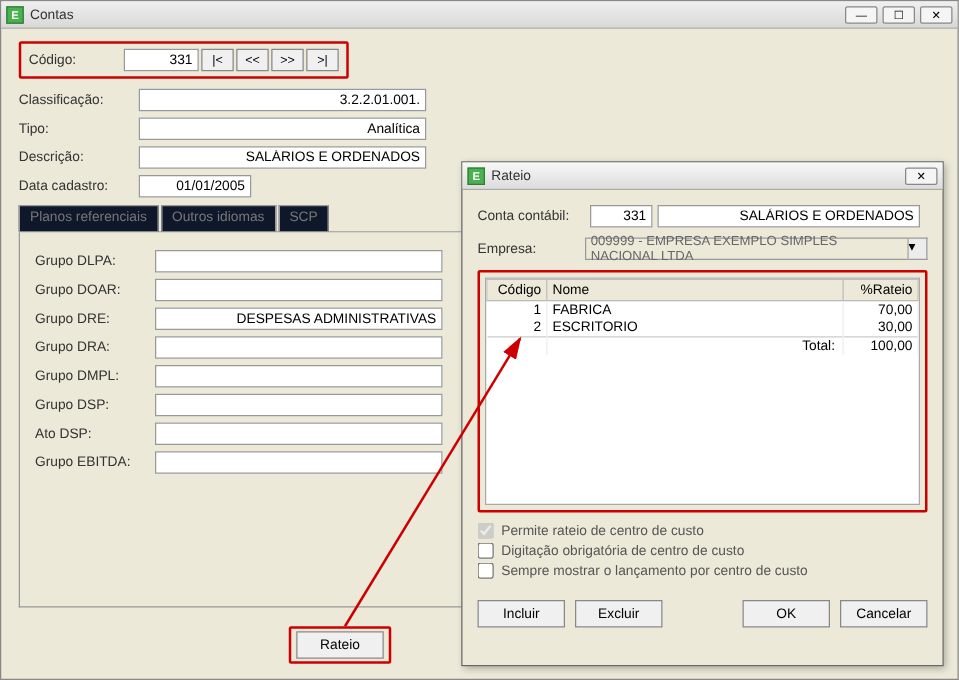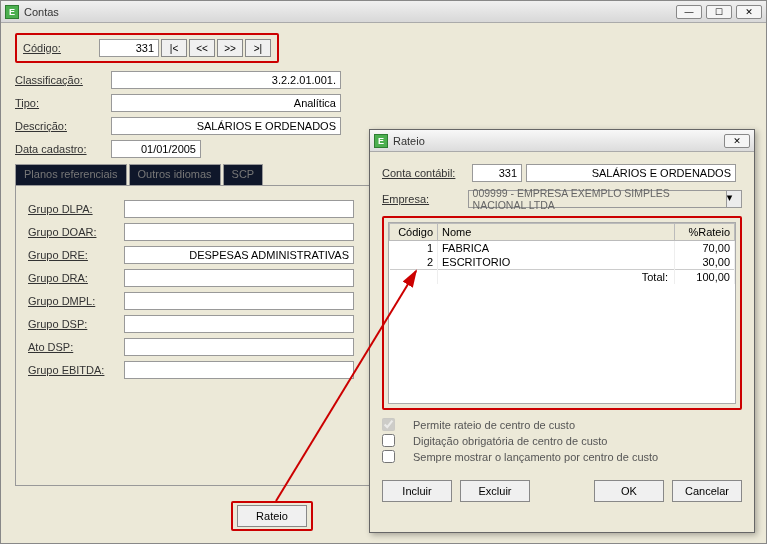--- a/index.html
+++ b/index.html
@@ -40,21 +40,21 @@
     font-size: 9px;
     display: flex; align-items: center; justify-content: center;
     cursor: pointer;
   }
   .main-form {
     position: absolute;
     top: 22px; left: 0; right: 0; bottom: 0;
     padding: 10px 14px;
   }
   .row { display: flex; align-items: center; margin-bottom: 5px; }
-  .label { width: 96px; color: #333; text-decoration: underline; }
+  .label { width: 96px; color: #333; }
   .field {
     background: #fff;
     border: 1px solid #999;
     height: 18px;
     padding: 1px 4px;
     font-size: 11px;
     text-align: right;
   }
   .codigo-box {
     border: 2px solid #c00;
@@ -163,21 +163,21 @@
     font-weight: normal;
     margin-top: 12px;
   }
   tbody td { padding: 1px 4px; border-right: 1px solid #eee; }
   .col-code { width: 48px; text-align: right; }
   .col-name { text-align: left; }
   .col-pct { width: 60px; text-align: right; }
   .total-row td { border-top: 1px solid #ccc; }
 
   .checks { margin-top: 8px; }
-  .checks label { display: flex; align-items: center; gap: 18px; margin-bottom: 3px; color: #555; }
+  .checks label { display: flex; align-items: center; gap: 6px; margin-bottom: 3px; color: #555; }
   .checks input { margin: 0; }
 
   .dialog-buttons {
     display: flex;
     gap: 8px;
     padding: 6px 12px 12px;
     justify-content: flex-start;
   }
   .dialog-buttons .spacer { flex: 1; }
 

